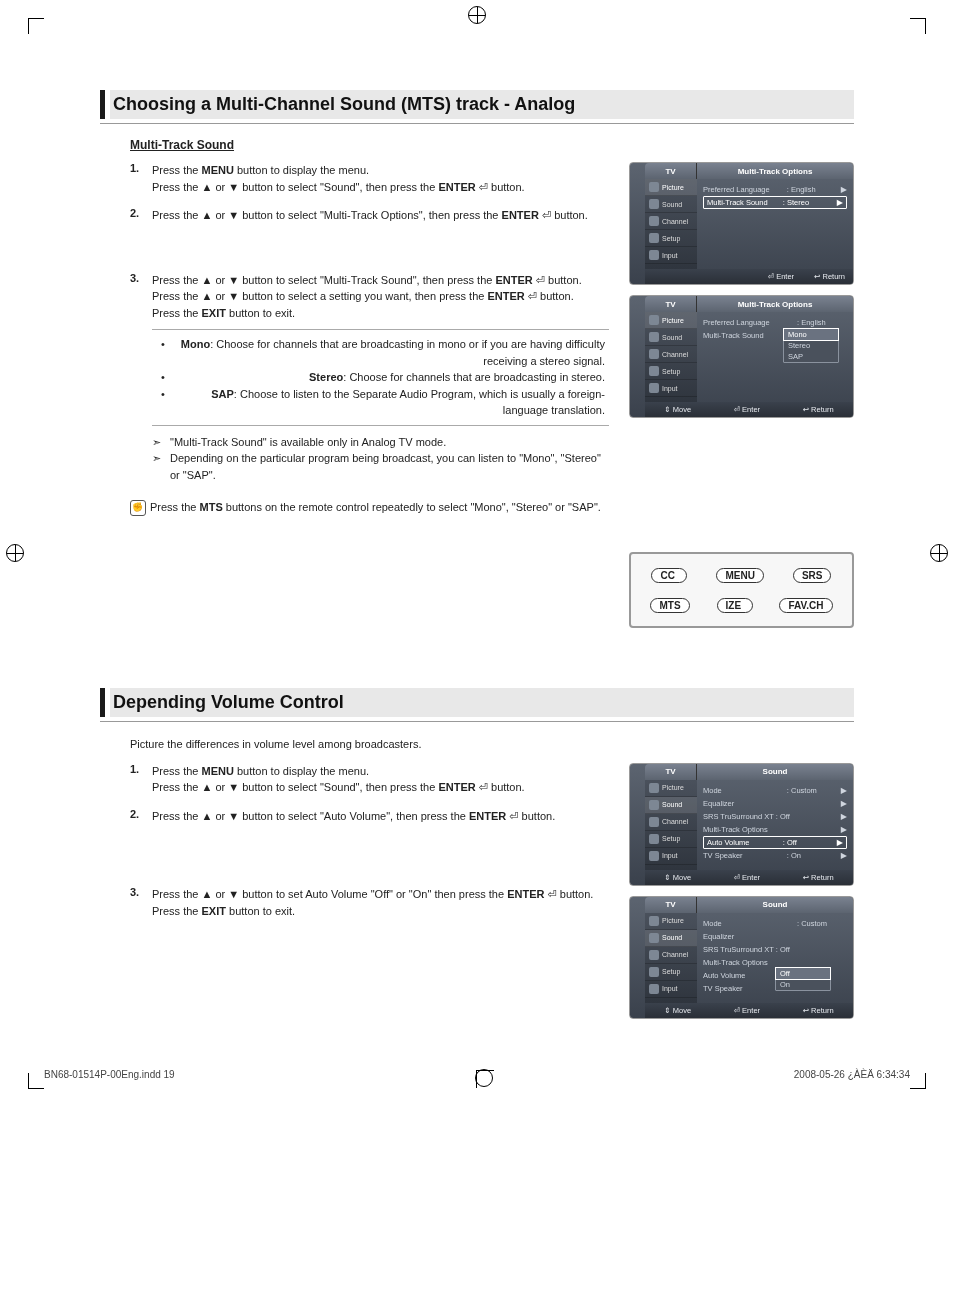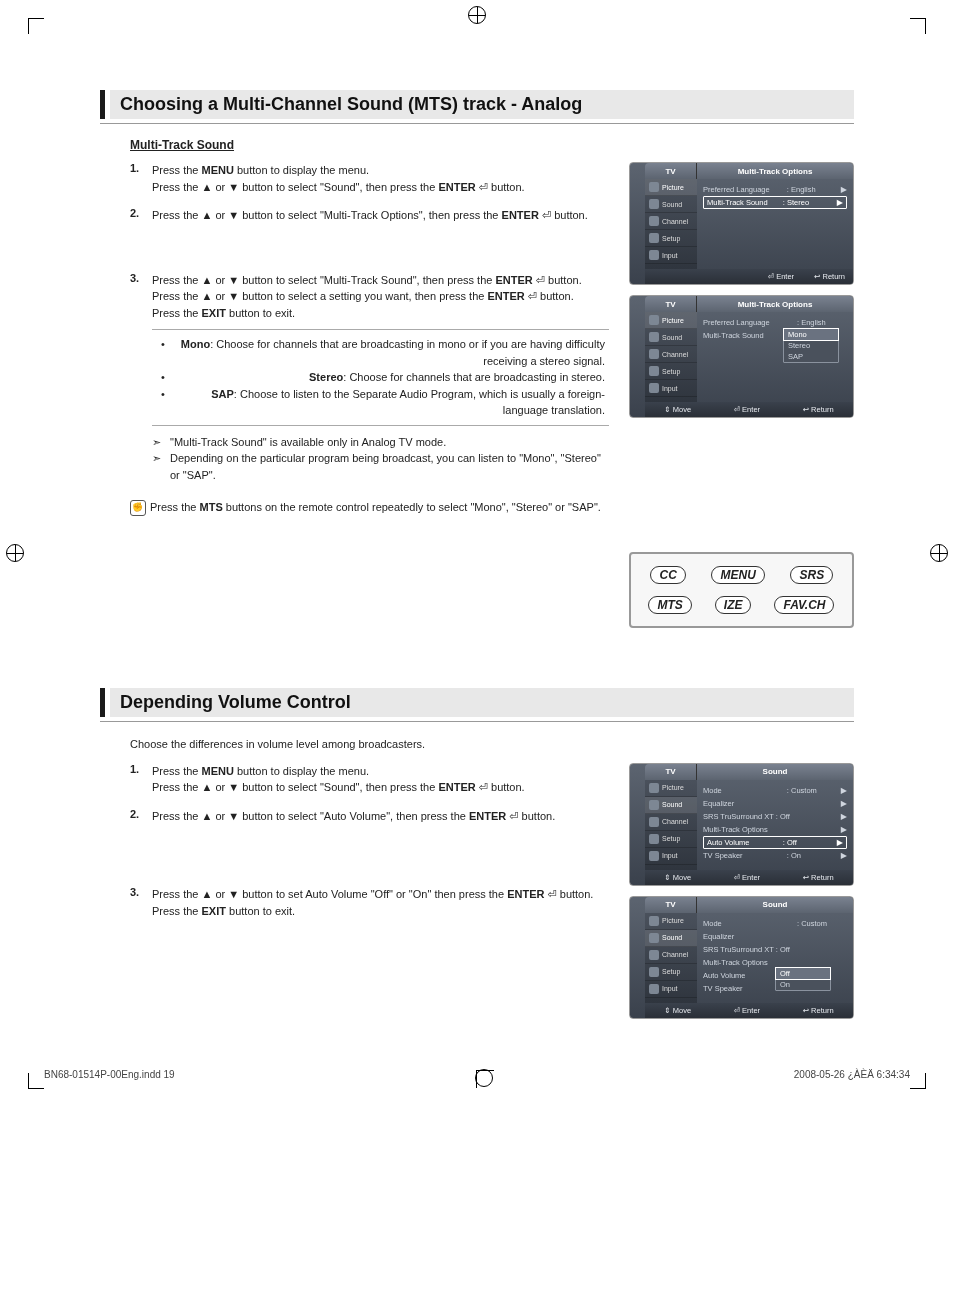--- a/index.html
+++ b/index.html
@@ -31,21 +31,21 @@
   .reg-right { right: 6px; top: 50%; transform: translateY(-50%); }
 
   .content { padding: 60px 60px 20px 60px; }
 
   .section-title-bar {
     display: flex; align-items: stretch; margin-bottom: 14px;
   }
   .title-accent { width: 5px; background: #1a1a1a; margin-right: 5px; }
   .title-body {
     flex: 1; background: #e8e8e8; display: flex; align-items: center;
-    padding: 4px 10px; font-size: 18px; font-weight: bold; color: #111;
+    padding: 4px 3px; font-size: 18px; font-weight: bold; color: #111;
   }
   .section-underline { border-bottom: 1px solid #999; margin-top:-10px; margin-bottom: 14px; }
 
   .sub-underline { text-decoration: underline; font-weight: bold; font-size: 12px; margin: 6px 0 10px 30px; }
 
   .cols { display: flex; gap: 20px; }
   .left-col { flex: 1; }
   .right-col { width: 225px; display: flex; flex-direction: column; gap: 10px; }
 
   ol.steps { list-style: none; padding-left: 30px; }
@@ -132,21 +132,21 @@
   
   .remote-box {
     border: 2px solid #999; border-radius: 4px; padding: 6px;
     background: #f7f7f7; width: 100%; height: 76px;
     display:flex; flex-direction:column; justify-content:space-around;
     margin-top: 4px;
   }
   .remote-row-btns { display:flex; justify-content:space-around; }
   .rbtn {
     border:1.5px solid #333; border-radius: 12px; padding: 1px 8px;
-    font-size: 12px; font-weight:bold; background:#fff; min-width:36px; text-align:right;font-style:italic;
+    font-size: 10px; font-weight:bold; background:#fff; min-width:36px; text-align:left;
   }
   .rbtn.arrowed { position:relative; }
 
   .page-foot {
     text-align:center; margin-top: 140px;
   }
   .page-foot .pill {
     display:inline-block; background:#ddd; border-radius: 10px;
     padding: 2px 18px; font-size: 10px; font-weight:bold;
   }
@@ -355,21 +355,21 @@
   </div>
 
   <div class="spacer"></div>
 
   <div class="section-title-bar">
     <div class="title-accent"></div>
     <div class="title-body">Depending Volume Control</div>
   </div>
   <div class="section-underline"></div>
 
-  <div class="intro">Choose the differences in volume level among broadcasters.</div>
+  <div class="intro">Picture the differences in volume level among broadcasters.</div>
 
   <div class="cols">
     <div class="left-col">
       <ol class="steps">
         <li>
           <span class="num">1.</span>
           <span class="body">Press the <b>MENU</b> button to display the menu.<br>Press the ▲ or ▼ button to select "Sound", then press the <b>ENTER</b> ⏎ button.</span>
         </li>
         <li>
           <span class="num">2.</span>

